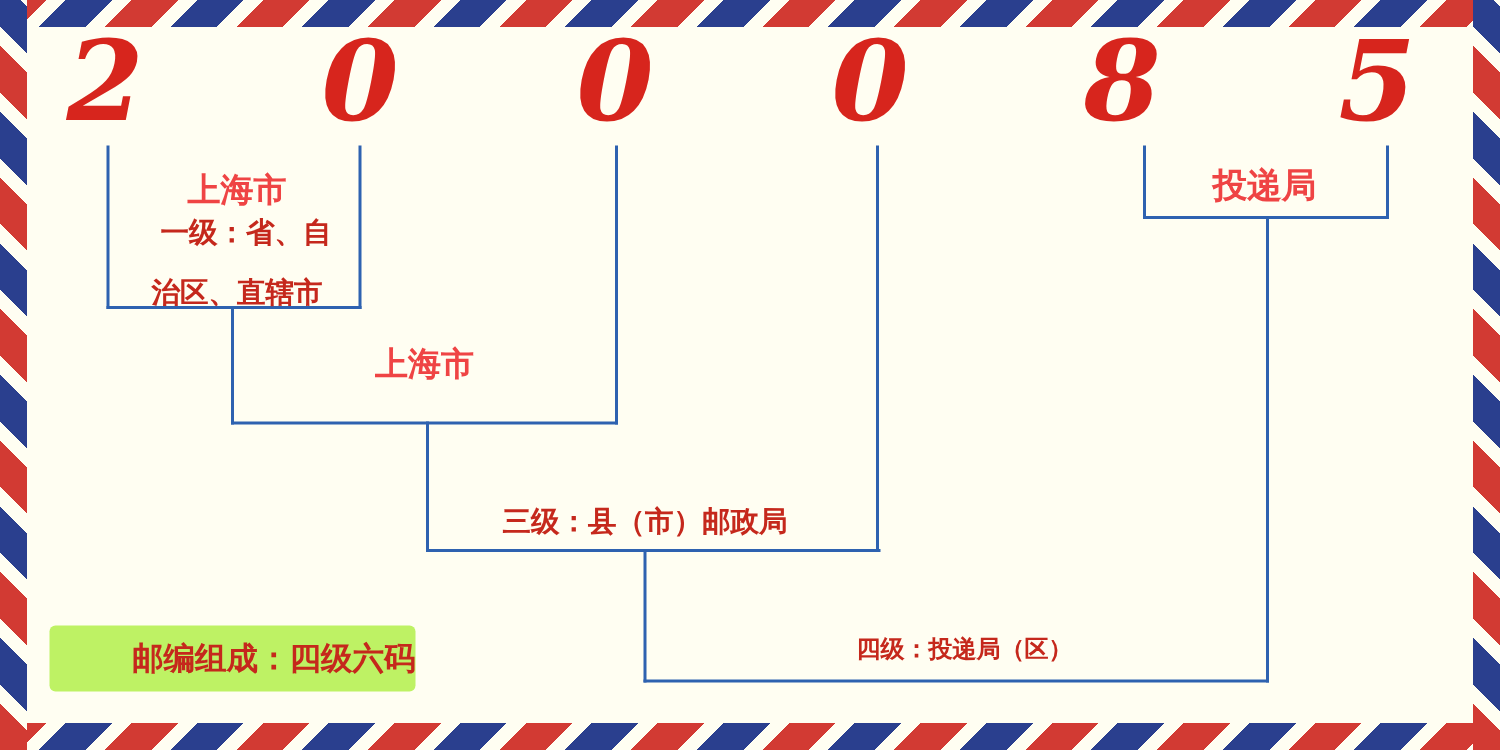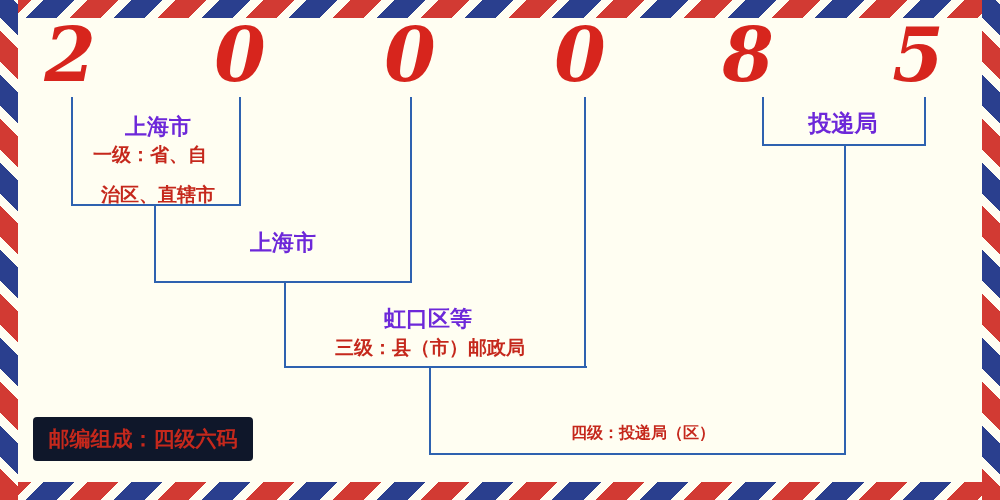--- a/index.html
+++ b/index.html
@@ -21,31 +21,31 @@
       #d23a33 0 22px, #fffef2 22px 31px, #2a3f8e 31px 53px, #fffef2 53px 62px);
   }
   .digit {
     position:absolute; top:14px; width:120px; text-align:center;
     font-family:"DejaVu Serif", serif; font-style:italic; font-weight:bold;
     font-size:74px; line-height:82px; color:#d7251d;
   }
   .line { position:absolute; background:#2e62b0; }
   .name {
     position:absolute; transform:translateX(-50%); white-space:nowrap;
-    color:#6d28d9; font-weight:bold; font-size:22px; text-align:center;
+    color:#ef4444; font-weight:bold; font-size:22px; text-align:center;
   }
   .desc {
     position:absolute; transform:translateX(-50%); white-space:nowrap;
     color:#c5281c; font-weight:bold; font-size:19px; text-align:center;
   }
   .badge {
-    position:absolute; left:33px; top:417px; width:220px; height:44px;
-    background:#0f172a; border-radius:4px;
+    position:absolute; left:33px; top:417px; width:244px; height:44px;
+    background:#bef264; border-radius:4px;
     color:#c5281c; font-size:21px; font-weight:bold;
-    text-align:center; line-height:44px;
+    text-align:right; line-height:44px;
   }
 </style>
 </head>
 <body>
 
 <div class="canvas">
 
   <div class="strip strip-h" style="top:0;"></div>
   <div class="strip strip-h" style="bottom:0;"></div>
   <div class="strip strip-v" style="left:0;"></div>
@@ -68,26 +68,25 @@
   <div class="line" style="left:284px;top:366px;width:303px;height:2px;"></div>
   <div class="line" style="left:584px;top:97px;width:2px;height:271px;"></div>
   <div class="line" style="left:429px;top:366px;width:2px;height:89px;"></div>
   <div class="line" style="left:429px;top:453px;width:417px;height:2px;"></div>
   <div class="line" style="left:844px;top:144px;width:2px;height:311px;"></div>
   <div class="line" style="left:762px;top:97px;width:2px;height:49px;"></div>
   <div class="line" style="left:924px;top:97px;width:2px;height:49px;"></div>
   <div class="line" style="left:762px;top:144px;width:164px;height:2px;"></div>
 
   <div class="name" style="left:158px;top:112px;">上海市</div>
-  <div class="desc" style="left:150px;top:142px;">一级：省、自</div>
+  <div class="desc" style="left:164px;top:142px;">一级：省、自</div>
   <div class="desc" style="left:158px;top:167px;margin-top:15px;">治区、直辖市</div>
 
   <div class="name" style="left:283px;top:228px;">上海市</div>
 
-  <div class="name" style="left:428px;top:304px;">虹口区等</div>
   <div class="desc" style="left:430px;top:335px;">三级：县（市）邮政局</div>
 
   <div class="name" style="left:843px;top:108px;font-size:23px;">投递局</div>
   <div class="desc" style="left:643px;top:423px;font-size:16px;">四级：投递局（区）</div>
 
   <div class="badge">邮编组成：四级六码</div>
 
 </div>
 
 </body></html>

